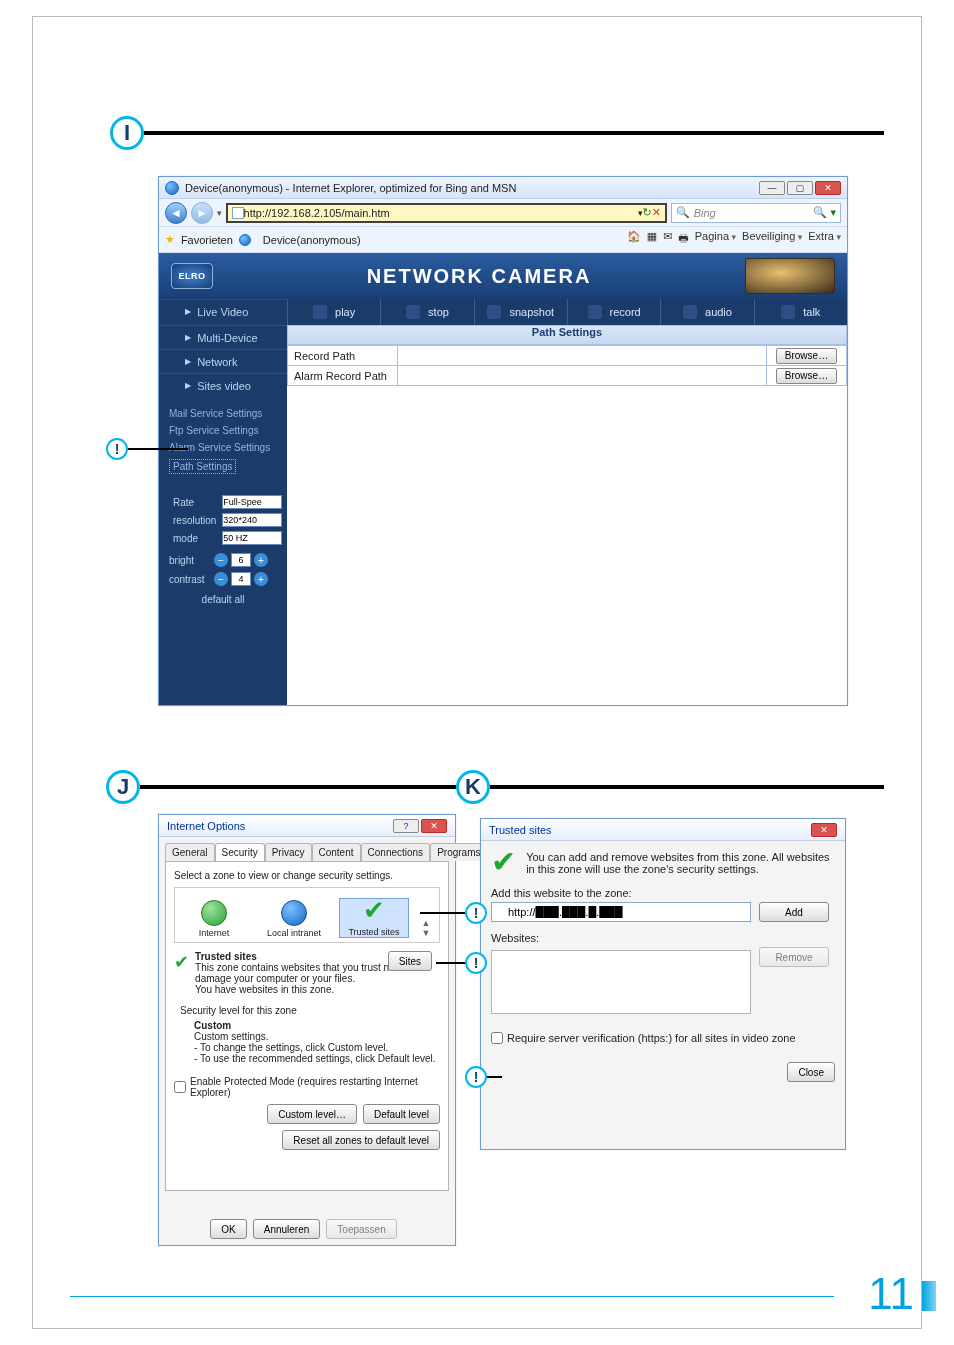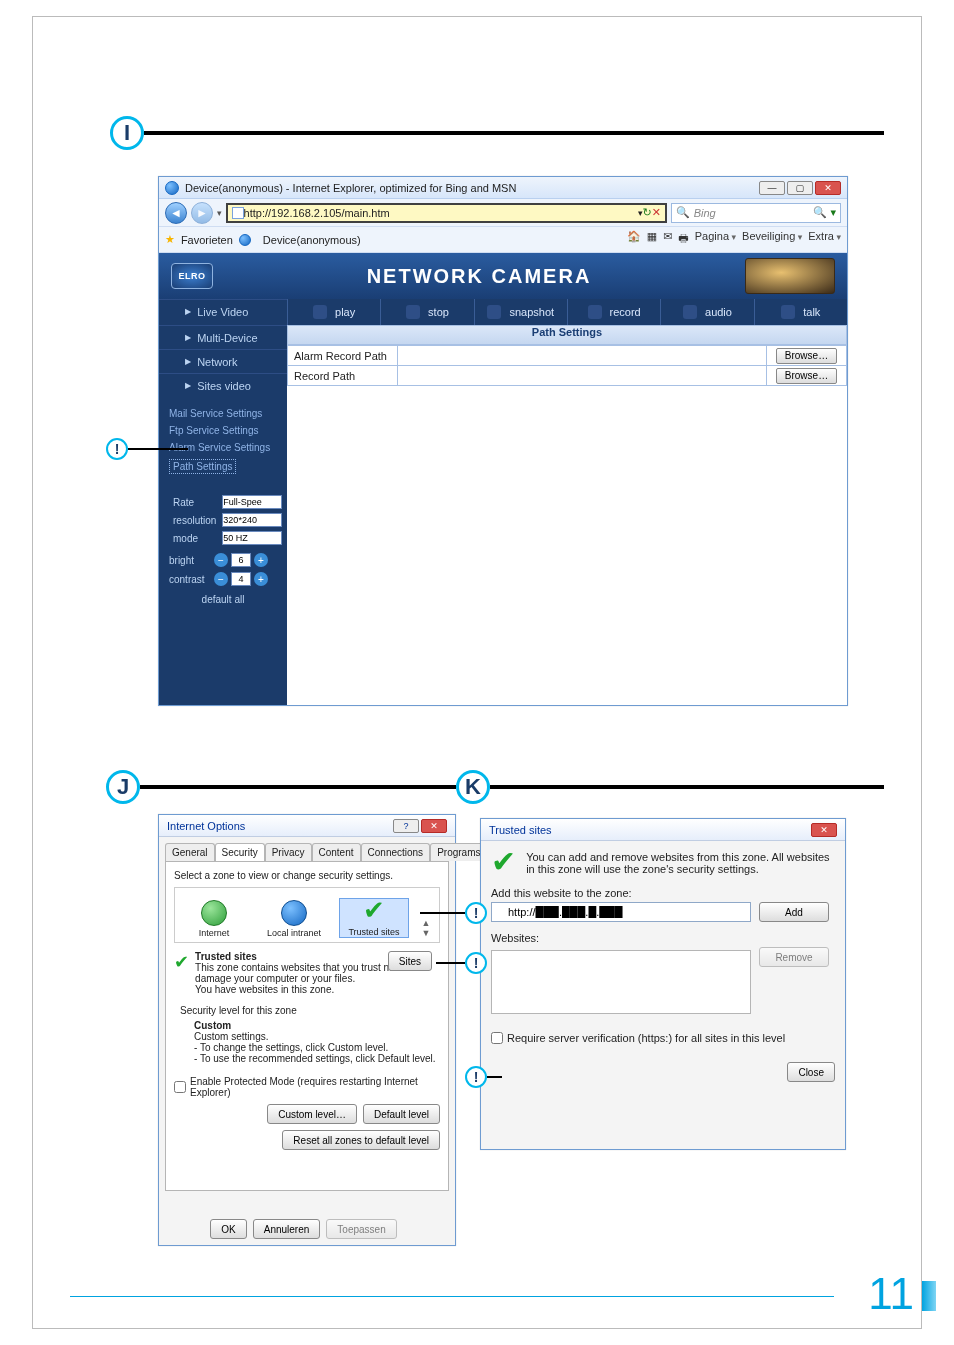--- a/index.html
+++ b/index.html
@@ -236,26 +236,26 @@
             <span class="pm">+</span>
           </div>
           <div class="default-all">default all</div>
         </div>
       </div>
       <div class="content">
         <div class="ps-title">Path Settings</div>
         <table class="ps-table">
           <tbody>
               <tr>
-            <td class="lbl">Alarm Record Path</td>
+            <td class="lbl">Record Path</td>
             <td></td>
             <td class="btncell"><button class="browse">Browse…</button></td>
           </tr>
           <tr>
-            <td class="lbl">Record Path</td>
+            <td class="lbl">Alarm Record Path</td>
             <td></td>
             <td class="btncell"><button class="browse">Browse…</button></td>
           </tr>
         </tbody>
           </table>
       </div>
     </div>
   </div>
 </div>
 
@@ -358,21 +358,21 @@
       <input class="txt-in" value="http://███.███.█.███" style="">
       <button class="dlg-btn side-btn">Add</button>
     </div>
     <label class="field-lbl" style="margin-top:10px">Websites:</label>
     <div style="display:flex;gap:8px;align-items:flex-start">
       <div class="list-box"></div>
       <button class="dlg-btn side-btn" style="opacity:.5">Remove</button>
     </div>
     <div class="chk" style="margin-top:18px">
       <input type="checkbox" style="">
-      <span>Require server verification (https:) for all sites in this level</span>
+      <span>Require server verification (https:) for all sites in video zone</span>
     </div>
     <div class="btn-row" style="margin-top:18px">
       <button class="dlg-btn">Close</button>
     </div>
   </div>
 </div>
 
 <div class="mini-badge" style="left:465px; top:1066px;">!</div>
 <div class="mini-line" style="left:487px; top:1076px; width:15px;"></div>
 

